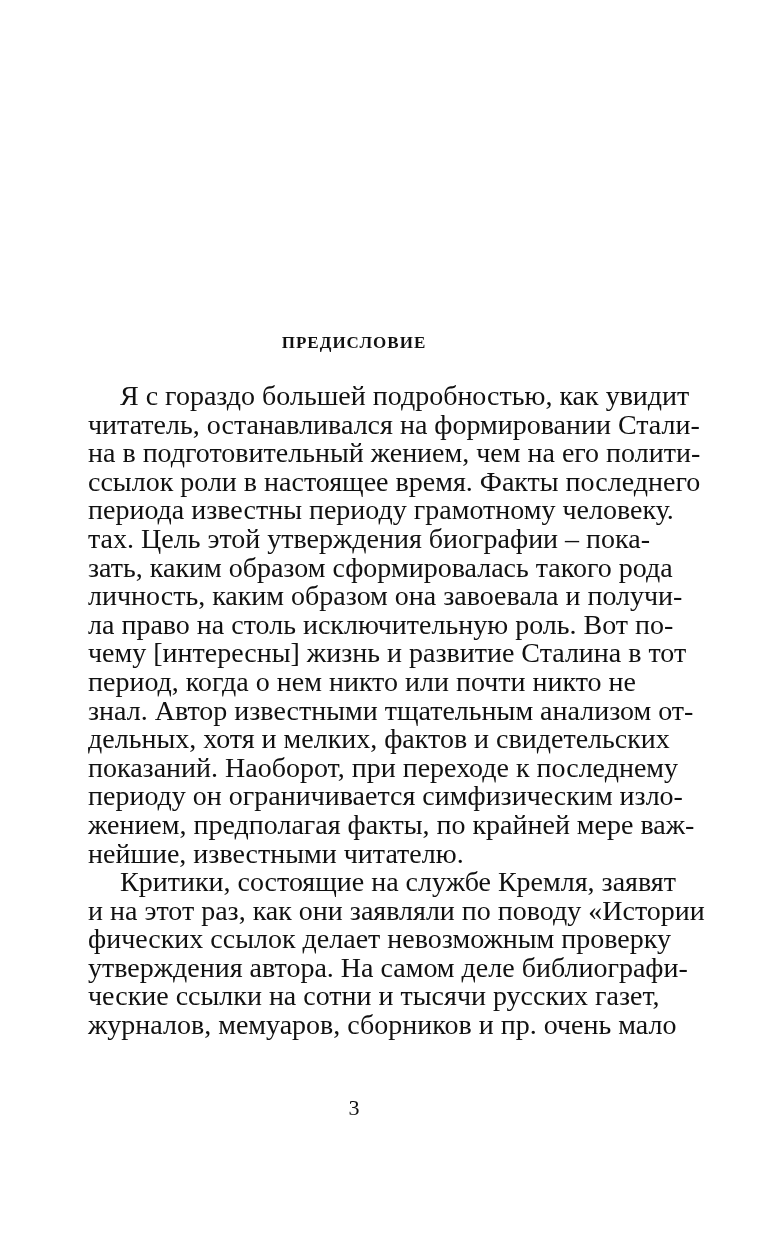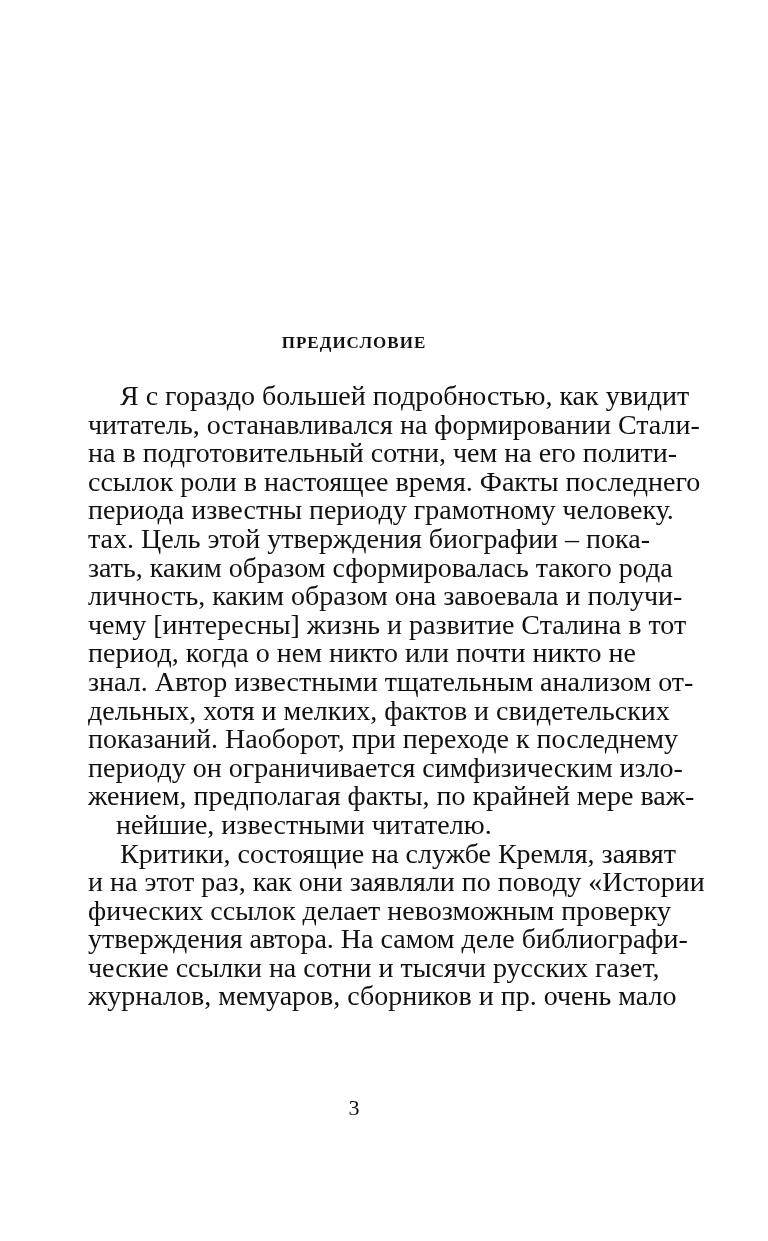--- a/index.html
+++ b/index.html
@@ -45,47 +45,47 @@
       font-size: 28px;
       white-space: nowrap;
       text-align: justify;
       text-align-last: justify;
     }
     .line.indent {
       padding-left: 32px;
     }
     .line.last {
       text-align-last: left;
-      margin-left: 28px;
     }
     .page-number {
       position: absolute;
       left: 0;
       width: 708px;
       top: 1094px;
       text-align: center;
       font-size: 22px;
       line-height: 28px;
     }
   </style>
 </head>
 <body>
 
 <div class="page">
   <div class="title">ПРЕДИСЛОВИЕ</div>
 
   <div class="body-text">
     <span class="line indent">Я с гораздо большей подробностью, как увидит</span>
     <span class="line">читатель, останавливался на формировании Стали-</span>
-    <span class="line">на в подготовительный сотни, чем на его полити-</span>
+    <span class="line">на в подготовительный жением, чем на его полити-</span>
     <span class="line">ссылок роли в настоящее время. Факты последнего</span>
     <span class="line">периода известны периоду грамотному человеку.</span>
     <span class="line">тах. Цель этой утверждения биографии – пока-</span>
     <span class="line">зать, каким образом сформировалась такого рода</span>
     <span class="line">личность, каким образом она завоевала и получи-</span>
+    <span class="line">ла право на столь исключительную роль. Вот по-</span>
     <span class="line">чему [интересны] жизнь и развитие Сталина в тот</span>
     <span class="line">период, когда о нем никто или почти никто не</span>
     <span class="line">знал. Автор известными тщательным анализом от-</span>
     <span class="line">дельных, хотя и мелких, фактов и свидетельских</span>
     <span class="line">показаний. Наоборот, при переходе к последнему</span>
     <span class="line">периоду он ограничивается симфизическим изло-</span>
     <span class="line">жением, предполагая факты, по крайней мере важ-</span>
     <span class="line last">нейшие, известными читателю.</span>
     <span class="line indent">Критики, состоящие на службе Кремля, заявят</span>
     <span class="line">и на этот раз, как они заявляли по поводу «Истории</span>

